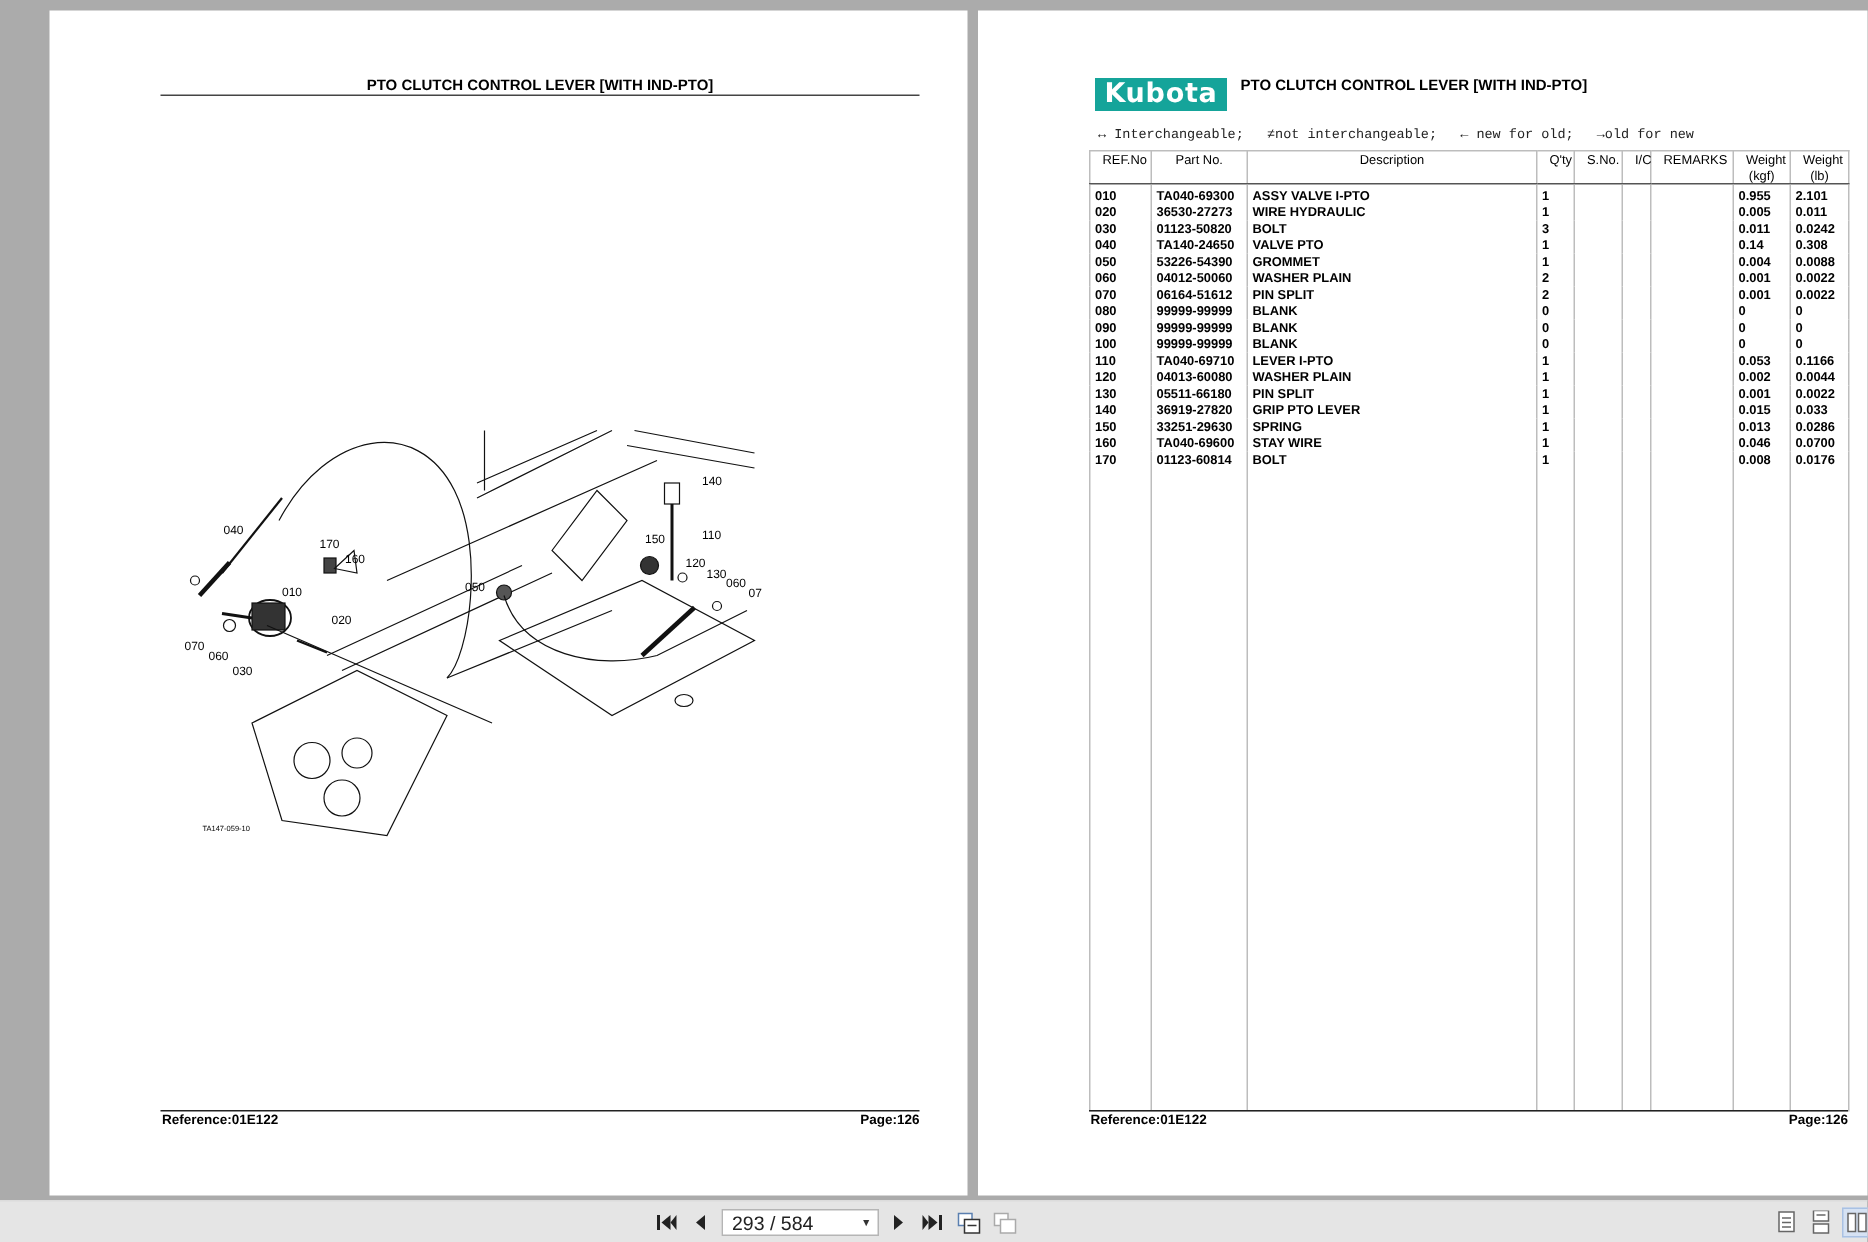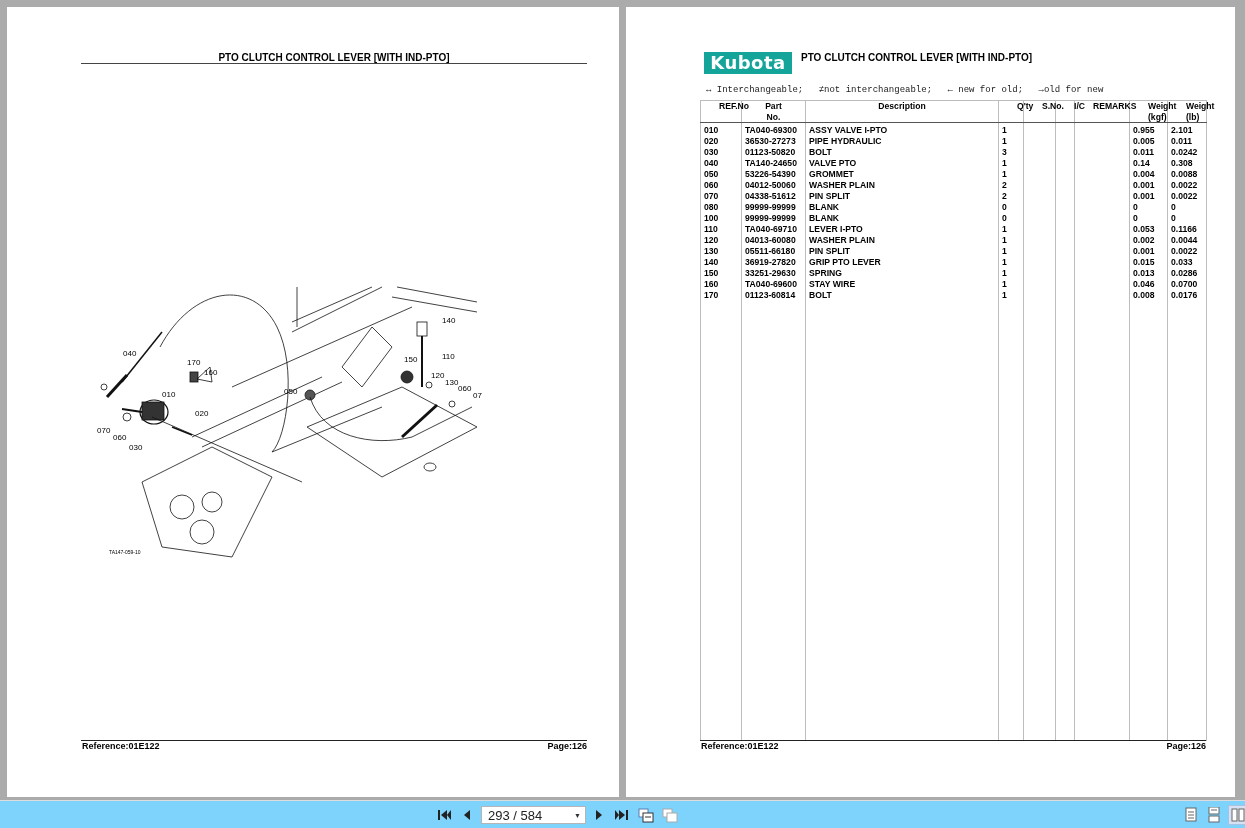--- a/index.html
+++ b/index.html
@@ -1,39 +1,39 @@
 <!DOCTYPE html>
 <html><head>
 <meta charset="utf-8">
 <style>
   html, body { margin:0; padding:0; }
   body { width:1245px; height:828px; background:#ababab; position:relative; overflow:hidden;
          font-family:"Liberation Sans", sans-serif; }
-  .page { position:absolute; top:7px; height:790px; background:#fff; }
+  .page { position:absolute; top:7px; height:790px; background:#fff;margin-left:26px; }
   #page-left { left:7px; width:612px; }
   #page-right { left:626px; width:609px; }
   .rule { position:absolute; height:0; border-top:1px solid #222; }
   .ptitle { position:absolute; font-weight:bold; font-size:10px; color:#000; white-space:nowrap; }
   .foot { position:absolute; font-weight:bold; font-size:9px; color:#000; }
   .logo { position:absolute; left:78px; top:45px; width:88px; height:22px; background:#15a49a;
           color:#fff; font-size:18px; font-weight:bold; letter-spacing:0.5px; line-height:22px;
           text-align:center; font-family:"DejaVu Sans", sans-serif; }
   .legend { position:absolute; left:80px; top:78px; font-size:9px; color:#222; white-space:nowrap;
             font-family:Liberation Mono, monospace; }
   .legend span { margin-right:10px; }
   table.parts { position:absolute; left:74px; top:93px; width:506px; height:641px; border-collapse:collapse;
                 font-size:8.6px; font-weight:bold; table-layout:fixed; }
   table.parts th { border:1px solid #bdbdbd; border-bottom:1px solid #555; text-align:center; vertical-align:top;
-                   padding:0 18px; line-height:10.5px; height:21px; font-weight:bold; }
+                   padding:0 8px; line-height:10.5px; height:21px; font-weight:normal; }
   table.parts td { border-left:1px solid #bdbdbd; border-right:1px solid #bdbdbd; padding:0 0 0 3px;
                    height:11px; line-height:11px; white-space:nowrap; overflow:hidden; vertical-align:top; }
   table.parts tr.first td { padding-top:2px; }
   table.parts tr.filler td { height:auto; }
   table.parts { border-bottom:1px solid #bdbdbd; }
-  .toolbar { position:absolute; left:0; top:800px; width:1245px; height:28px; background:#7dd3fc; border-top:1px solid #dcdcdc; }
+  .toolbar { position:absolute; left:0; top:800px; width:1245px; height:28px; background:#e5e5e5; border-top:1px solid #dcdcdc; }
   .tb-btn { position:absolute; top:6px; width:16px; height:16px; display:flex; align-items:center; justify-content:center; cursor:pointer; }
   .pagebox { position:absolute; left:481px; top:5px; width:105px; height:18px; background:#fff; border:1px solid #b5b5b5;
              font-size:13px; line-height:18px; color:#222; box-sizing:border-box; padding-left:6px; }
   .pagebox .dd { position:absolute; right:4px; top:0; font-size:7px; color:#333; }
   .diagram { position:absolute; left:75px; top:260px; width:400px; height:300px; }
   .callout { font-family:"Liberation Sans", sans-serif; font-size:8px; fill:#000; }
 </style>
 </head>
 <body>
 
@@ -149,21 +149,21 @@
           <td>1</td>
           <td></td>
           <td></td>
           <td></td>
           <td>0.955</td>
           <td>2.101</td>
         </tr>
         <tr>
           <td>020</td>
           <td>36530-27273</td>
-          <td>PIPE HYDRAULIC</td>
+          <td>WIRE HYDRAULIC</td>
           <td>1</td>
           <td></td>
           <td></td>
           <td></td>
           <td>0.005</td>
           <td>0.011</td>
         </tr>
         <tr>
           <td>030</td>
           <td>01123-50820</td>
@@ -203,31 +203,42 @@
           <td>WASHER PLAIN</td>
           <td>2</td>
           <td></td>
           <td></td>
           <td></td>
           <td>0.001</td>
           <td>0.0022</td>
         </tr>
         <tr>
           <td>070</td>
-          <td>04338-51612</td>
+          <td>06164-51612</td>
           <td>PIN SPLIT</td>
           <td>2</td>
           <td></td>
           <td></td>
           <td></td>
           <td>0.001</td>
           <td>0.0022</td>
         </tr>
         <tr>
           <td>080</td>
+          <td>99999-99999</td>
+          <td>BLANK</td>
+          <td>0</td>
+          <td></td>
+          <td></td>
+          <td></td>
+          <td>0</td>
+          <td>0</td>
+        </tr>
+        <tr>
+          <td>090</td>
           <td>99999-99999</td>
           <td>BLANK</td>
           <td>0</td>
           <td></td>
           <td></td>
           <td></td>
           <td>0</td>
           <td>0</td>
         </tr>
         <tr>

